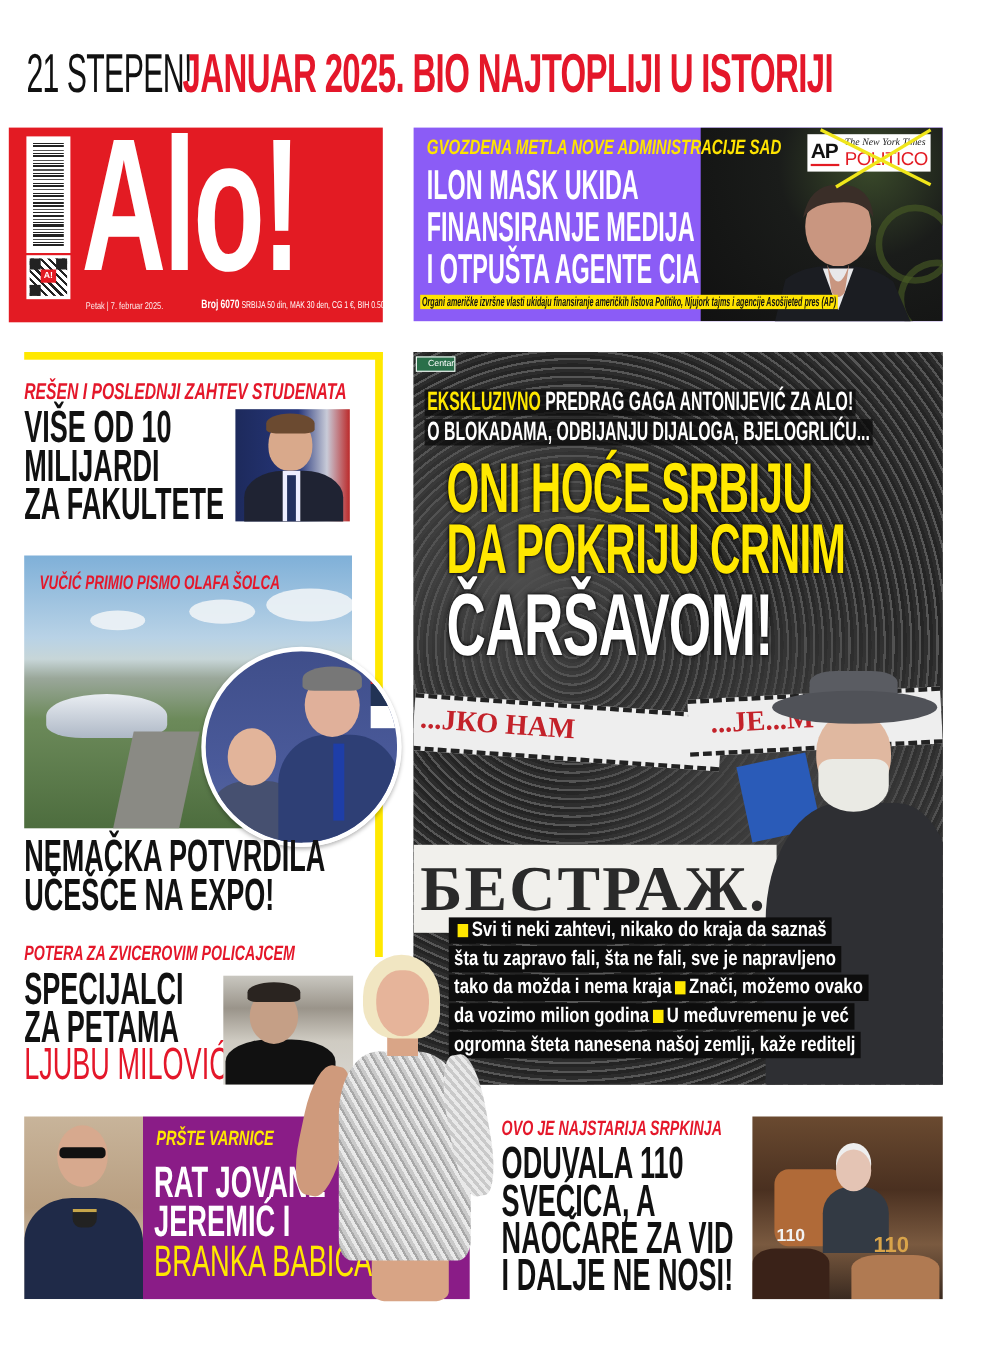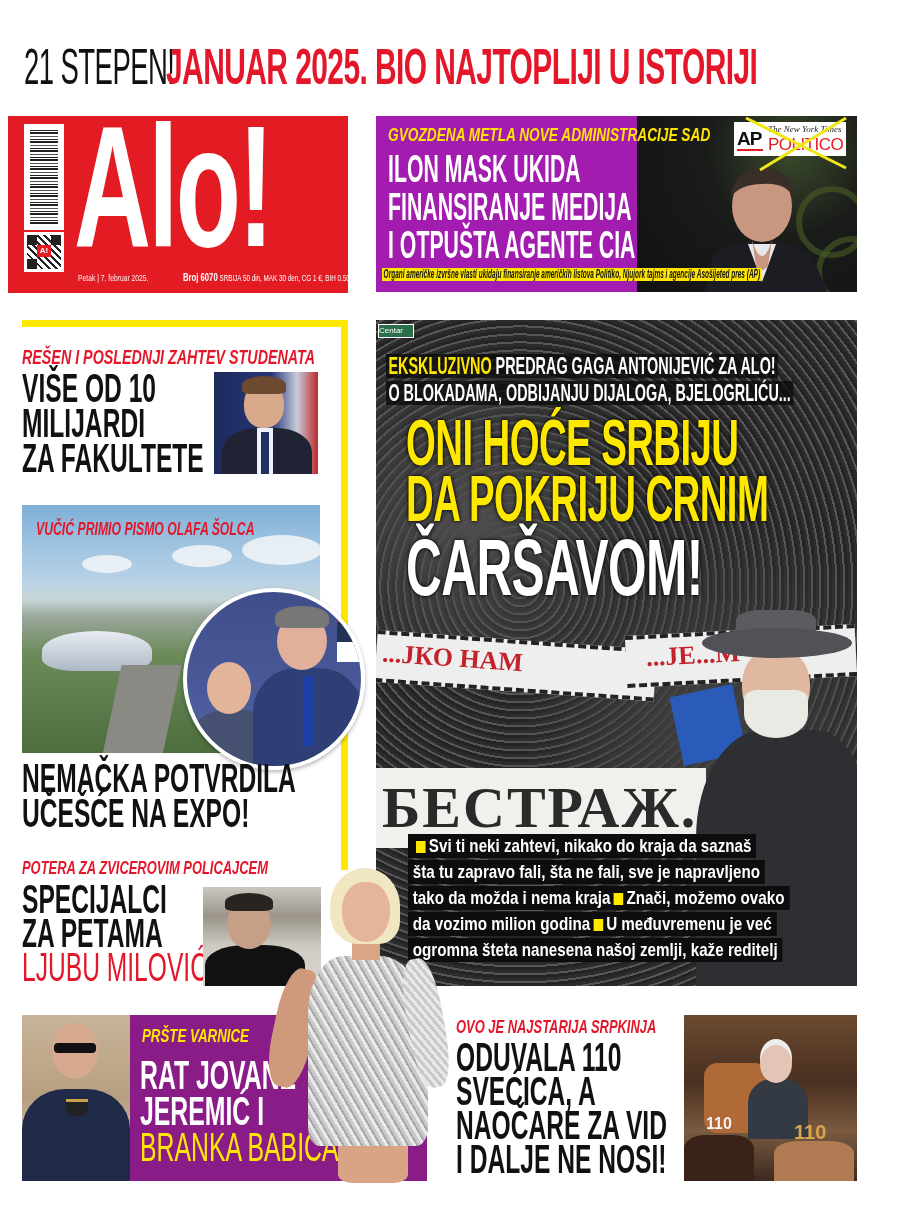--- a/index.html
+++ b/index.html
@@ -23,21 +23,21 @@
       linear-gradient(#222,#222) 24px 0/10px 10px no-repeat,
       linear-gradient(#222,#222) 0 24px/10px 10px no-repeat,
       repeating-linear-gradient(45deg,#222 0 2px,#fff 2px 5px);}
   #qr .badge{position:absolute;left:13px;top:13px;width:14px;height:12px;background:#e31b23;color:#fff;font-size:8px;font-weight:900;text-align:center;line-height:12px;}
   #logo{left:66px;top:-16px;color:#fff;font-weight:900;font-size:172px;line-height:172px;transform:scaleX(0.62);transform-origin:left top;letter-spacing:-4px;}
   #mast-date{left:70px;top:157px;color:#fff;font-size:9px;transform:scaleX(0.75);transform-origin:left top;white-space:nowrap;opacity:.92;}
   #mast-issue{left:175px;top:155px;color:#fff;font-size:9px;white-space:nowrap;transform:scaleX(0.7);transform-origin:left top;}
   #mast-issue b{font-size:11px;}
 
   
-  #musk{left:376px;top:116px;width:481px;height:176px;background:#a21caf;overflow:hidden;}
+  #musk{left:376px;top:116px;width:481px;height:176px;background:#8b5cf6;overflow:hidden;}
   #musk .bg{position:absolute;right:0;top:0;width:220px;height:176px;
      background:radial-gradient(circle at 70% 20%,#3a4a2a 0,#1a1c1a 40%,#111 100%);}
   #musk .glow{position:absolute;border-radius:50%;width:60px;height:60px;border:6px solid #4a5e25;opacity:.6;}
   #musk .person{position:absolute;left:326px;top:46px;width:130px;height:140px;}
   #musk .kicker{left:12px;top:8px;color:#ffe400;font-size:19px;font-style:italic;font-weight:700;transform:scaleX(0.72);transform-origin:left top;white-space:nowrap;}
   #musk .h{left:12px;color:#fff;font-weight:900;font-size:38px;line-height:38px;transform:scaleX(0.56);transform-origin:left top;white-space:nowrap;}
   #musk .sub{left:6px;top:152px;height:13px;background:#ffe400;color:#111;font-size:12px;font-style:italic;font-weight:700;white-space:nowrap;padding:0 3px;transform:scaleX(0.54);transform-origin:left top;line-height:13px;}
   #pubs{left:358px;top:6px;width:112px;height:34px;background:#fff;}
   #pubs .ap{position:absolute;left:3px;top:6px;font-weight:900;font-size:19px;color:#111;letter-spacing:-1px;}
   #pubs .apline{position:absolute;left:3px;top:27px;width:26px;height:2px;background:#e31b23;}
@@ -86,21 +86,21 @@
   #s3img .jk{position:absolute;left:2px;top:58px;width:100px;height:50px;border-radius:40% 40% 0 0;background:#111;}
 
   
   #main{left:376px;top:320px;width:481px;height:666px;overflow:hidden;
      background:
        radial-gradient(circle at 20% 30%,#6d6d6d 0,transparent 30%),
        radial-gradient(circle at 70% 60%,#5a5a5a 0,transparent 40%),
        repeating-radial-gradient(circle at 30% 40%,#3a3a3a 0 3px,#7a7a7a 3px 5px,#2d2d2d 5px 8px),
        #4a4a4a;}
   #main .shade{position:absolute;left:0;top:0;width:100%;height:100%;background:rgba(20,20,20,.35);}
-  #centar{left:2px;top:4px;width:34px;height:12px;background:#2a6f4a;color:#fff;font-size:8px;line-height:12px;text-align:left;border:1px solid #fff;}
+  #centar{left:2px;top:4px;width:34px;height:12px;background:#2a6f4a;color:#fff;font-size:8px;line-height:12px;text-align:right;border:1px solid #fff;}
   #banner1{left:0;top:310px;width:280px;height:44px;background:#eee;transform:rotate(4deg);transform-origin:left;border-top:4px dashed #222;border-bottom:4px dashed #222;}
   #banner1 span,#banner2 span{color:#c3222a;font-weight:700;font-size:26px;position:absolute;top:4px;white-space:nowrap;font-family:"Liberation Serif","DejaVu Serif",serif;}
   #banner2{left:250px;top:310px;width:230px;height:44px;background:#eee;transform:rotate(-3deg);border-top:4px dashed #222;border-bottom:4px dashed #222;}
   #banner3{left:0;top:448px;width:330px;height:80px;background:#f1f0ec;}
   #banner3 span{position:absolute;left:6px;top:6px;font-family:"Liberation Serif","DejaVu Serif",serif;font-weight:700;font-size:58px;color:#2a2a2a;white-space:nowrap;letter-spacing:2px;}
   #flag{left:300px;top:370px;width:64px;height:70px;background:#2a5bb8;transform:rotate(-12deg);}
   #old{left:320px;top:300px;width:160px;height:370px;}
   #old .hat{position:absolute;left:6px;top:8px;width:150px;height:30px;border-radius:50%;background:#505258;}
   #old .crown{position:absolute;left:40px;top:-10px;width:80px;height:34px;border-radius:30% 30% 10% 10%;background:#5a5c62;}
   #old .face{position:absolute;left:46px;top:28px;width:68px;height:80px;border-radius:45% 45% 50% 50%;background:#e0b8a0;}

